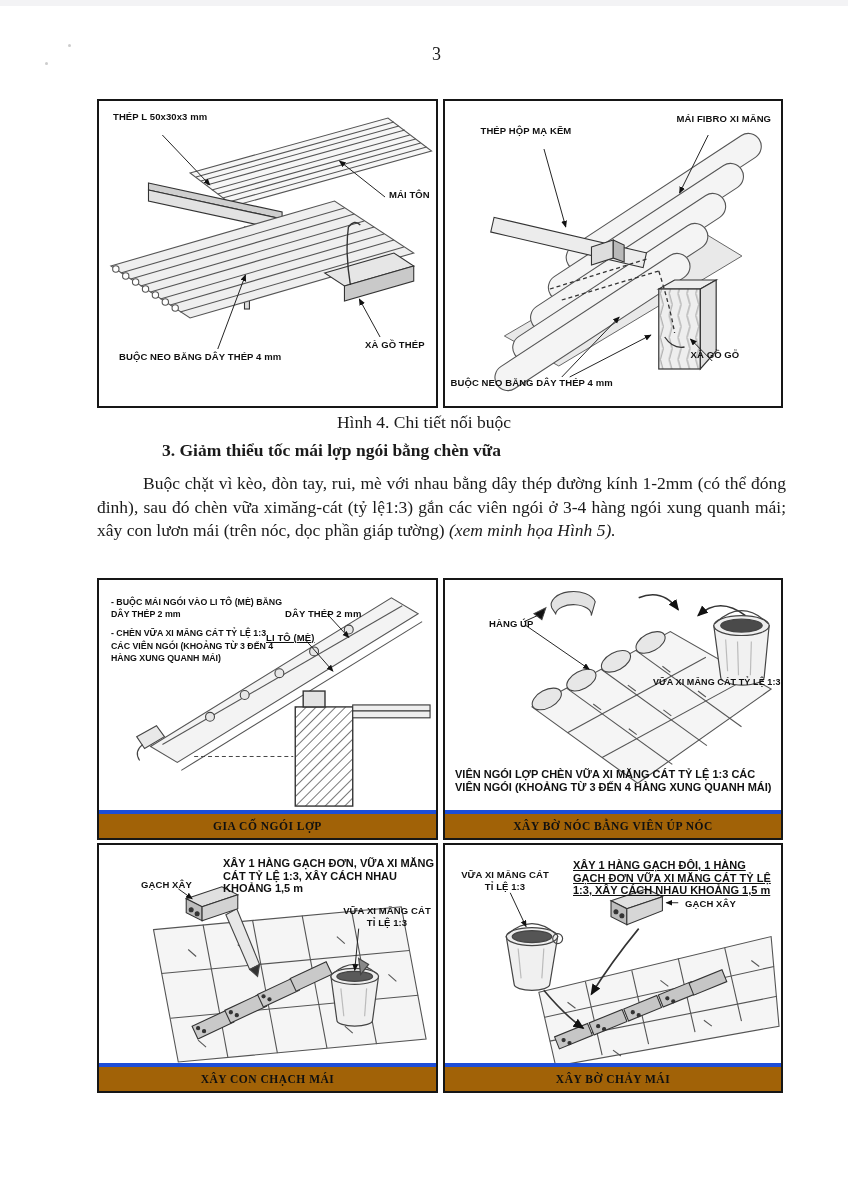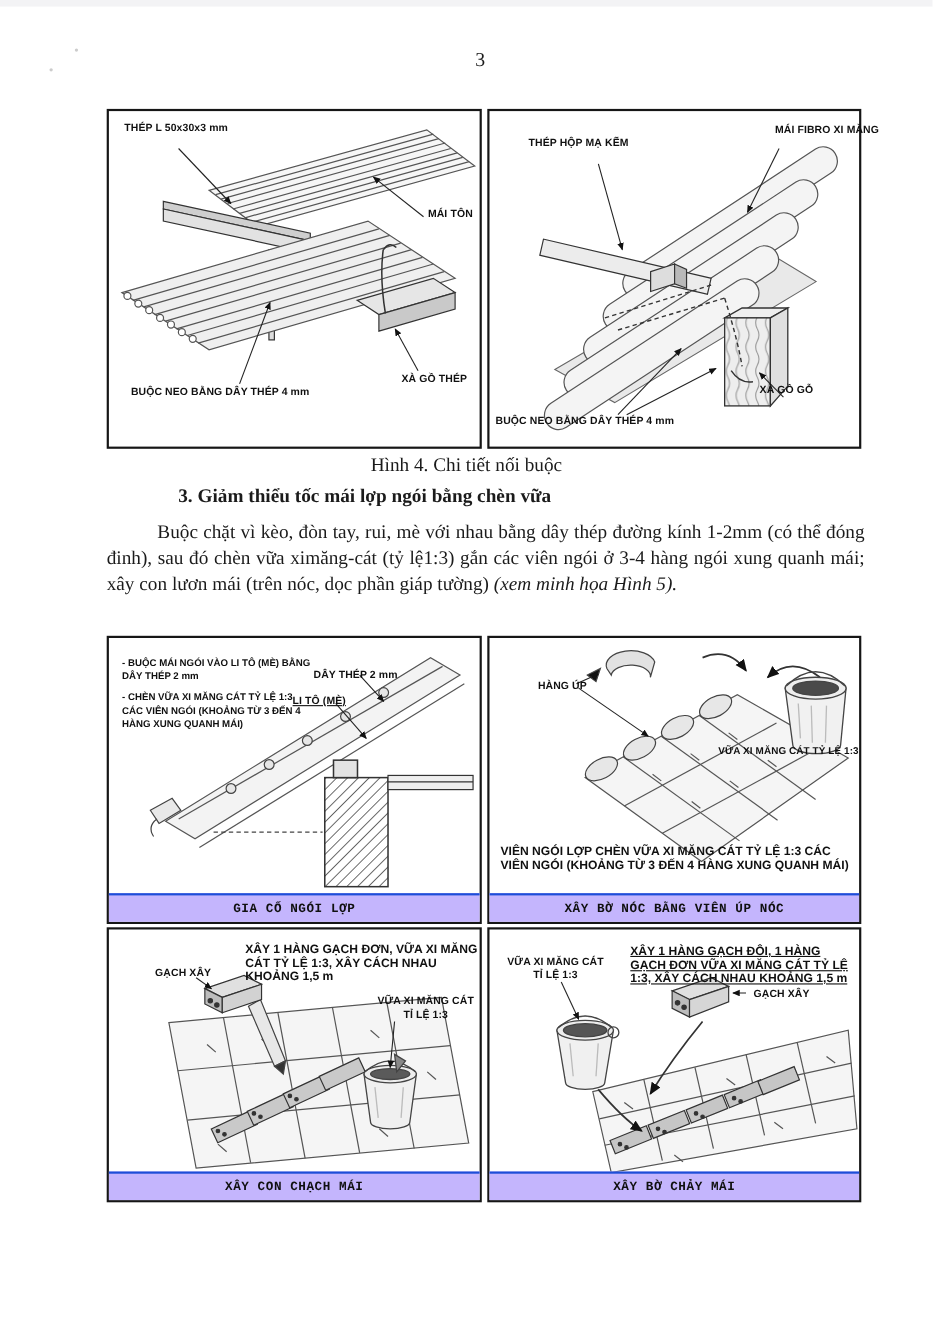--- a/index.html
+++ b/index.html
@@ -21,23 +21,23 @@
   
   .sec-heading{position:absolute;top:440px;left:162px;font-size:17.5px;font-weight:bold;}
   .body-para{position:absolute;top:472px;left:97px;width:689px;font-size:17.5px;line-height:23.5px;
              text-align:justify;text-indent:46px;}
 
   
   .fig5{position:absolute;top:578px;left:97px;width:814px;display:grid;
         grid-template-columns:341px 340px;grid-template-rows:262px 250px;column-gap:5px;row-gap:3px;}
   .quad{position:relative;border:2px solid #161616;background:#fff;box-sizing:border-box;}
   .quad .sketch{height:calc(100% - 24px);}
-  .q-caption{position:absolute;left:0;right:0;bottom:0;height:24px;border-top:2px solid #1d4ed8;
-             display:flex;align-items:center;justify-content:center;background:#c4b5fd;
-             font-family:Liberation Mono, monospace;font-weight:bold;font-size:11.5px;letter-spacing:.5px;color:#101010;}
+  .q-caption{position:absolute;left:0;right:0;bottom:0;height:24px;border-top:4px solid #1d4ed8;
+             display:flex;align-items:center;justify-content:center;background:#a16207;
+             font-family:Liberation Serif, serif;font-weight:bold;font-size:11.5px;letter-spacing:.5px;color:#101010;}
   .bullets{position:absolute;left:12px;top:16px;width:176px;font-family:"Liberation Sans",sans-serif;
            font-weight:bold;font-size:8.8px;line-height:12.2px;color:#101010;}
   .bullets > div{margin-bottom:7px;}
   .fig-note{position:absolute;font-family:"Liberation Sans",sans-serif;font-weight:bold;
             font-size:11px;line-height:12.6px;color:#101010;}
   .fig5-caption{position:absolute;top:1106px;left:0;width:100%;text-align:center;font-size:17.5px;}
 </style>
 </head>
 <body>
 
@@ -147,21 +147,21 @@
         <path d="M222,236 q8,12 20,10" stroke="#333" stroke-width="1.3" fill="none"></path>
         <g stroke="#222" stroke-width="1">
           <line x1="100" y1="48" x2="122" y2="126" marker-end="url(#mB)"></line>
           <line x1="266" y1="34" x2="237" y2="92" marker-end="url(#mB)"></line>
           <line x1="270" y1="260" x2="248" y2="238" marker-end="url(#mB)"></line>
           <line x1="118" y1="276" x2="176" y2="216" marker-end="url(#mB)"></line>
           <line x1="126" y1="276" x2="208" y2="234" marker-end="url(#mB)"></line>
         </g>
       </svg>
       <div class="fig-label" style="left:36px;top:24px;">THÉP HỘP MẠ KẼM</div>
-      <div class="fig-label" style="left:232px;top:12px;margin-left:28px;">MÁI FIBRO XI MĂNG</div>
+      <div class="fig-label" style="left:232px;top:12px;">MÁI FIBRO XI MĂNG</div>
       <div class="fig-label" style="left:246px;top:248px;">XÀ GỒ GỖ</div>
       <div class="fig-label" style="left:6px;top:276px;">BUỘC NEO BẰNG DÂY THÉP 4 mm</div>
     </div>
   </div>
 
   <div class="fig4-caption">Hình 4. Chi tiết nối buộc</div>
 
   <div class="sec-heading">3. Giảm thiểu tốc mái lợp ngói bằng chèn vữa</div>
   <div class="body-para"><span>Buộc chặt vì kèo, đòn tay, rui, mè với nhau bằng dây thép đường kính 1-2mm (có thể đóng đinh), sau đó chèn vữa ximăng-cát (tỷ lệ1:3) gắn các viên ngói ở 3-4 hàng ngói xung quanh mái; xây con lươn mái (trên nóc, dọc phần giáp tường) </span><i>(xem minh họa Hình 5).</i></div>
 

